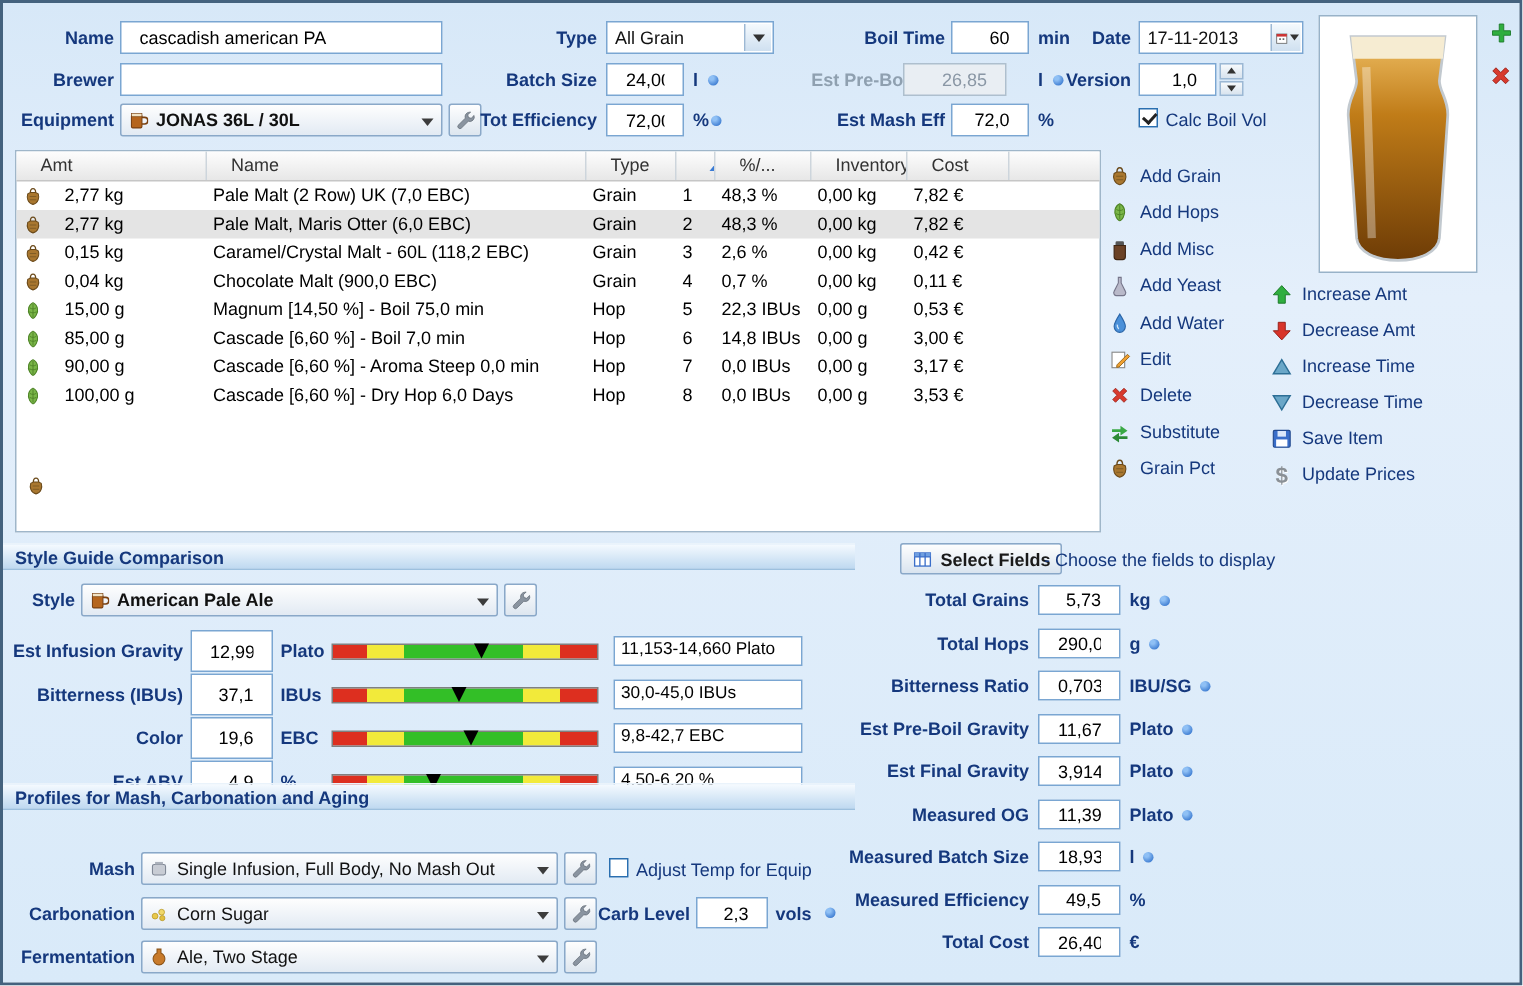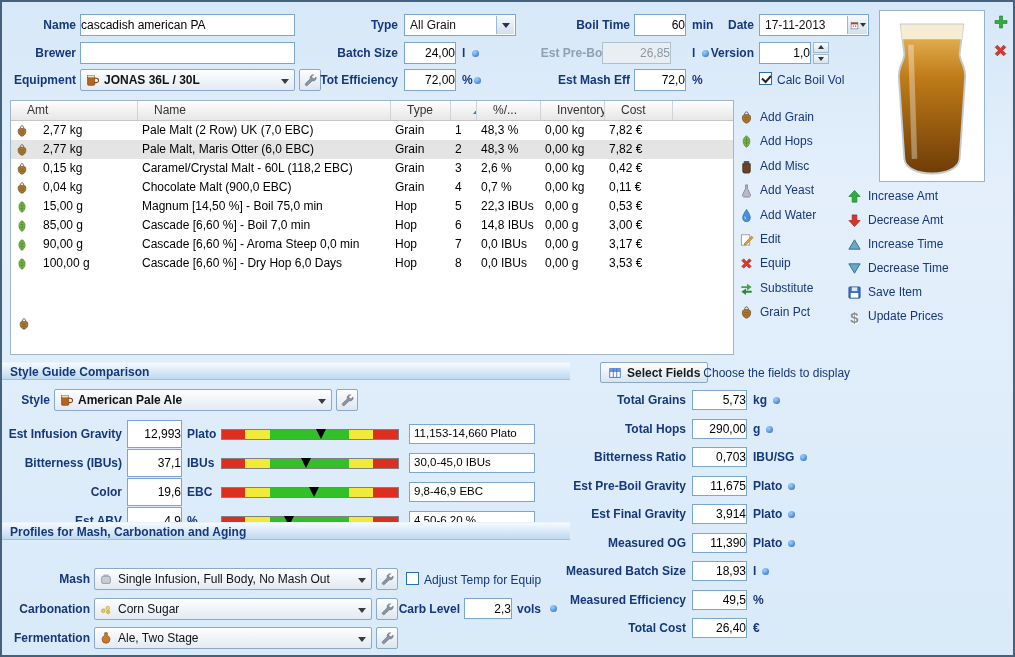--- a/index.html
+++ b/index.html
@@ -3,21 +3,21 @@
 <meta charset="utf-8">
 <style>
 *{margin:0;padding:0;box-sizing:border-box}
 html,body{background:#fff}
 body{font-family:"Liberation Sans",sans-serif;font-size:12px}
 #win{position:relative;width:1015px;height:657px;border:2px solid #44627e;background:linear-gradient(180deg,#d7e8f8,#e4effb 30%,#d9eaf9);overflow:hidden}
 .abs{position:absolute}
 .lbl{position:absolute;color:#15387d;font-weight:bold;text-align:right;white-space:nowrap}
 .lbl-l{position:absolute;color:#15387d;font-weight:normal;text-align:left;white-space:nowrap}
 .lbl.gray{color:#8fa0b0}
-.inp{border:1px solid #7aa6d2;background:#fff;font:12px "Liberation Sans",sans-serif;padding:1px 0;height:22px}
+.inp{border:1px solid #7aa6d2;background:#fff;font:12px "Liberation Sans",sans-serif;padding:1px 12px;height:22px}
 .n{text-align:right}
 .inp.dis{background:#e9eef3;color:#8a97a5;border-color:#aebfce}
 .unit{position:absolute;color:#15387d;font-weight:bold;white-space:nowrap}
 .dot{width:7px;height:7px;border-radius:50%;background:radial-gradient(circle at 35% 30%,#8fc0f5 20%,#1f63c4);display:inline-block;flex:none}
 .combo{position:absolute;height:22px;display:flex;align-items:center;gap:5px;padding:0 16px 0 4px;background:linear-gradient(180deg,#fefefe,#e2eaf3);border:1px solid #8aa8c8;border-radius:2px;cursor:pointer;white-space:nowrap;overflow:hidden}
 .ctext{font-size:12px;color:#111;overflow:hidden;text-overflow:ellipsis}
 .caret{position:absolute;right:5px;top:9px;width:0;height:0;border-left:4px solid transparent;border-right:4px solid transparent;border-top:5px solid #3c3c3c}
 .select{position:absolute;height:22px;background:#fff;border:1px solid #7aa6d2;display:flex;align-items:center;padding-left:5px}
 .selbtn{position:absolute;right:1px;top:1px;bottom:1px;width:18px;background:linear-gradient(180deg,#f4f9fd,#cfe0f0);border-left:1px solid #9cb8d4;display:flex;align-items:center;justify-content:center;gap:1px;cursor:pointer}
 .tri-dn{width:0;height:0;border-left:4px solid transparent;border-right:4px solid transparent;border-top:5px solid #333}
@@ -494,21 +494,21 @@
   <div class="act" style="left:737px;top:230px">
       <svg class="ic16">
         <use href="#i-edit"></use>
       </svg>
       <span>Edit</span>
     </div>
   <div class="act" style="left:737px;top:254px">
       <svg class="ic16">
         <use href="#i-del"></use>
       </svg>
-      <span>Equip</span>
+      <span>Delete</span>
     </div>
   <div class="act" style="left:737px;top:279px">
       <svg class="ic16">
         <use href="#i-sub"></use>
       </svg>
       <span>Substitute</span>
     </div>
   <div class="act" style="left:737px;top:303px">
       <svg class="ic16">
         <use href="#i-grain"></use>
@@ -584,21 +584,21 @@
       </div>
     <div class="grange">30,0-45,0 IBUs</div>
   </div>
   <div class="grow" style="top:479px">
     <span class="glabel">Color</span>
     <input class="inp n ginp" value="19,6" style="">
     <span class="gunit">EBC</span>
     <div class="bar">
         <div class="marker" style="left: 52%;"></div>
       </div>
-    <div class="grange">9,8-46,9 EBC</div>
+    <div class="grange">9,8-42,7 EBC</div>
   </div>
   <div class="grow" style="top:508px">
     <span class="glabel">Est ABV</span>
     <input class="inp n ginp" value="4,9" style="">
     <span class="gunit">%</span>
     <div class="bar">
         <div class="marker" style="left: 38%;"></div>
       </div>
     <div class="grange">4,50-6,20 %</div>
   </div>

